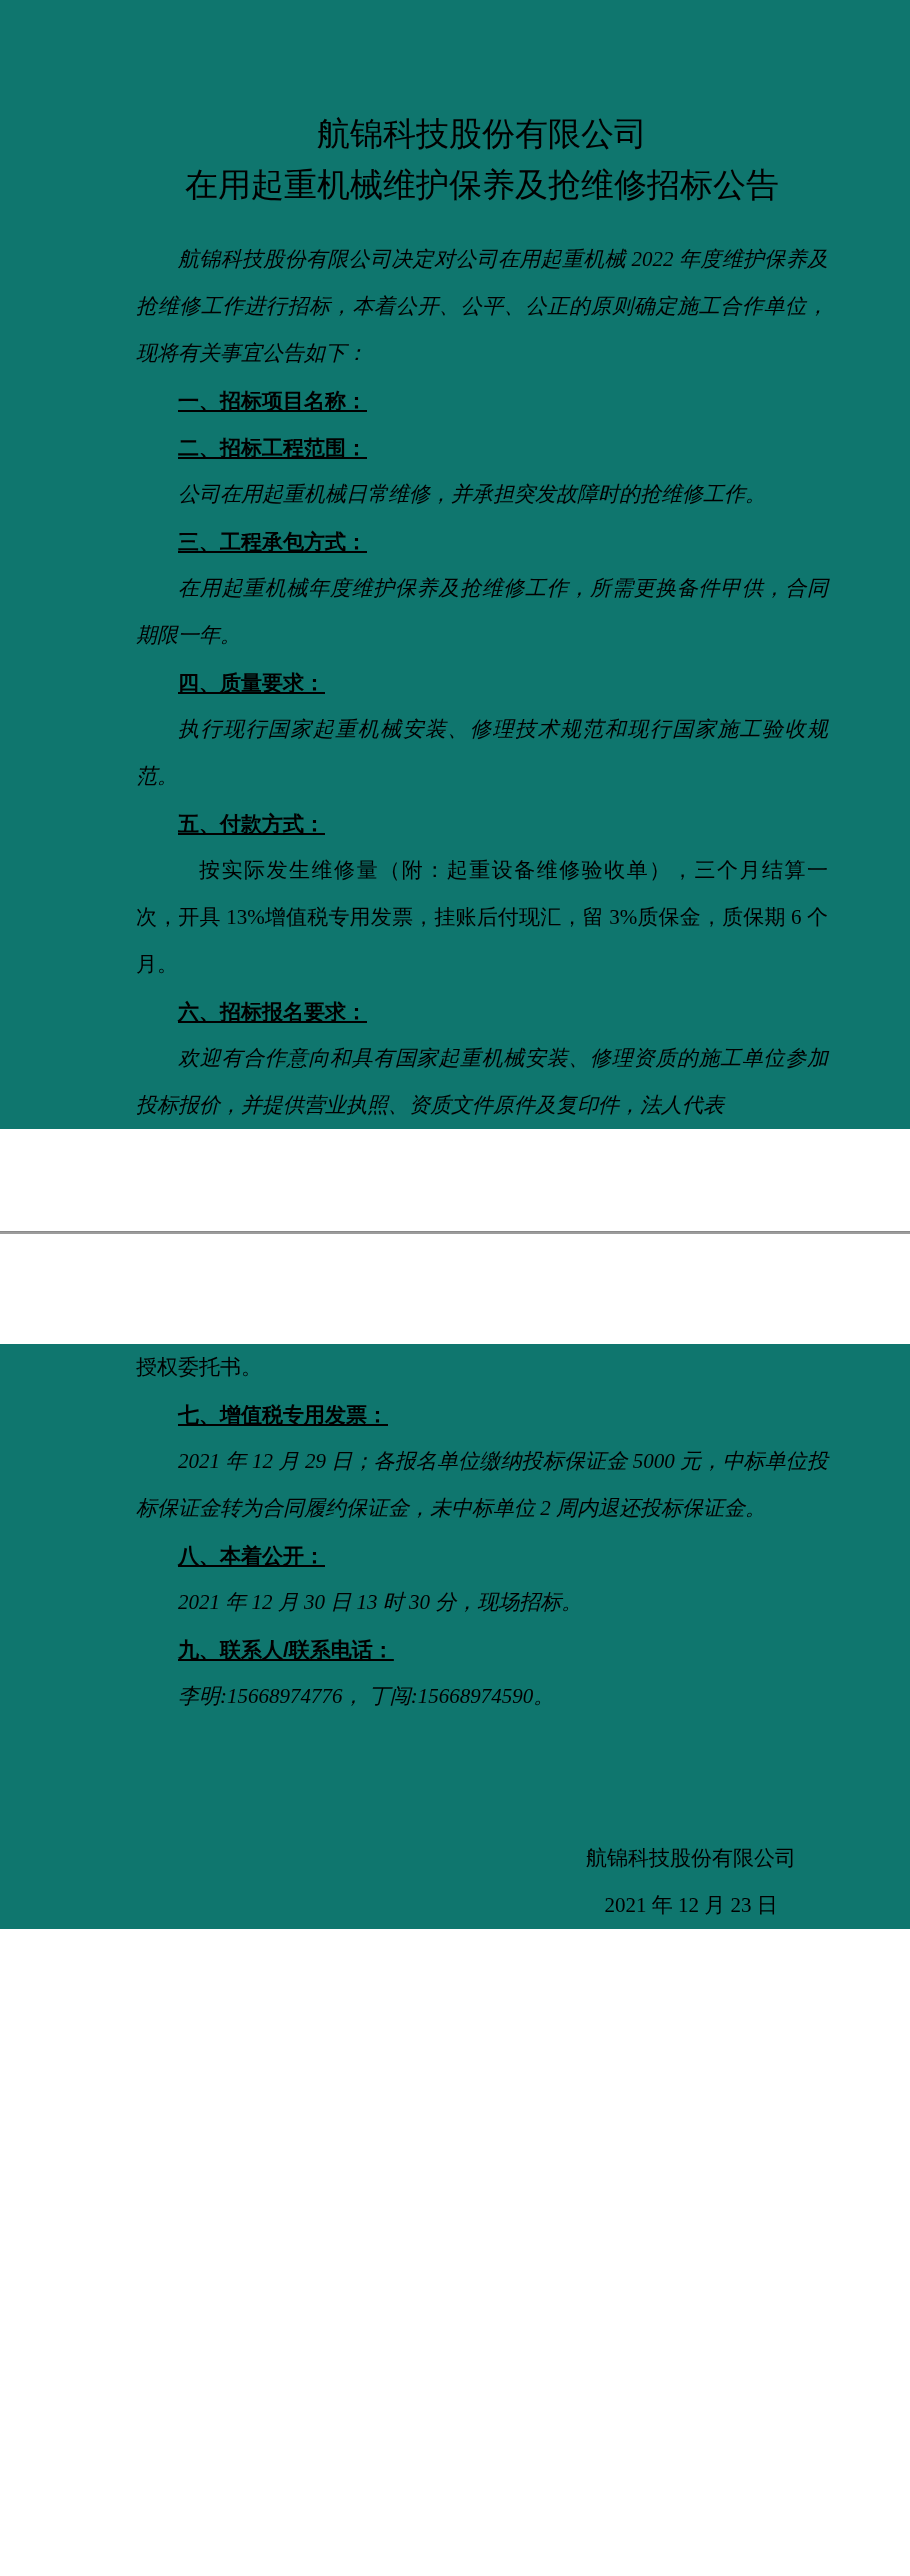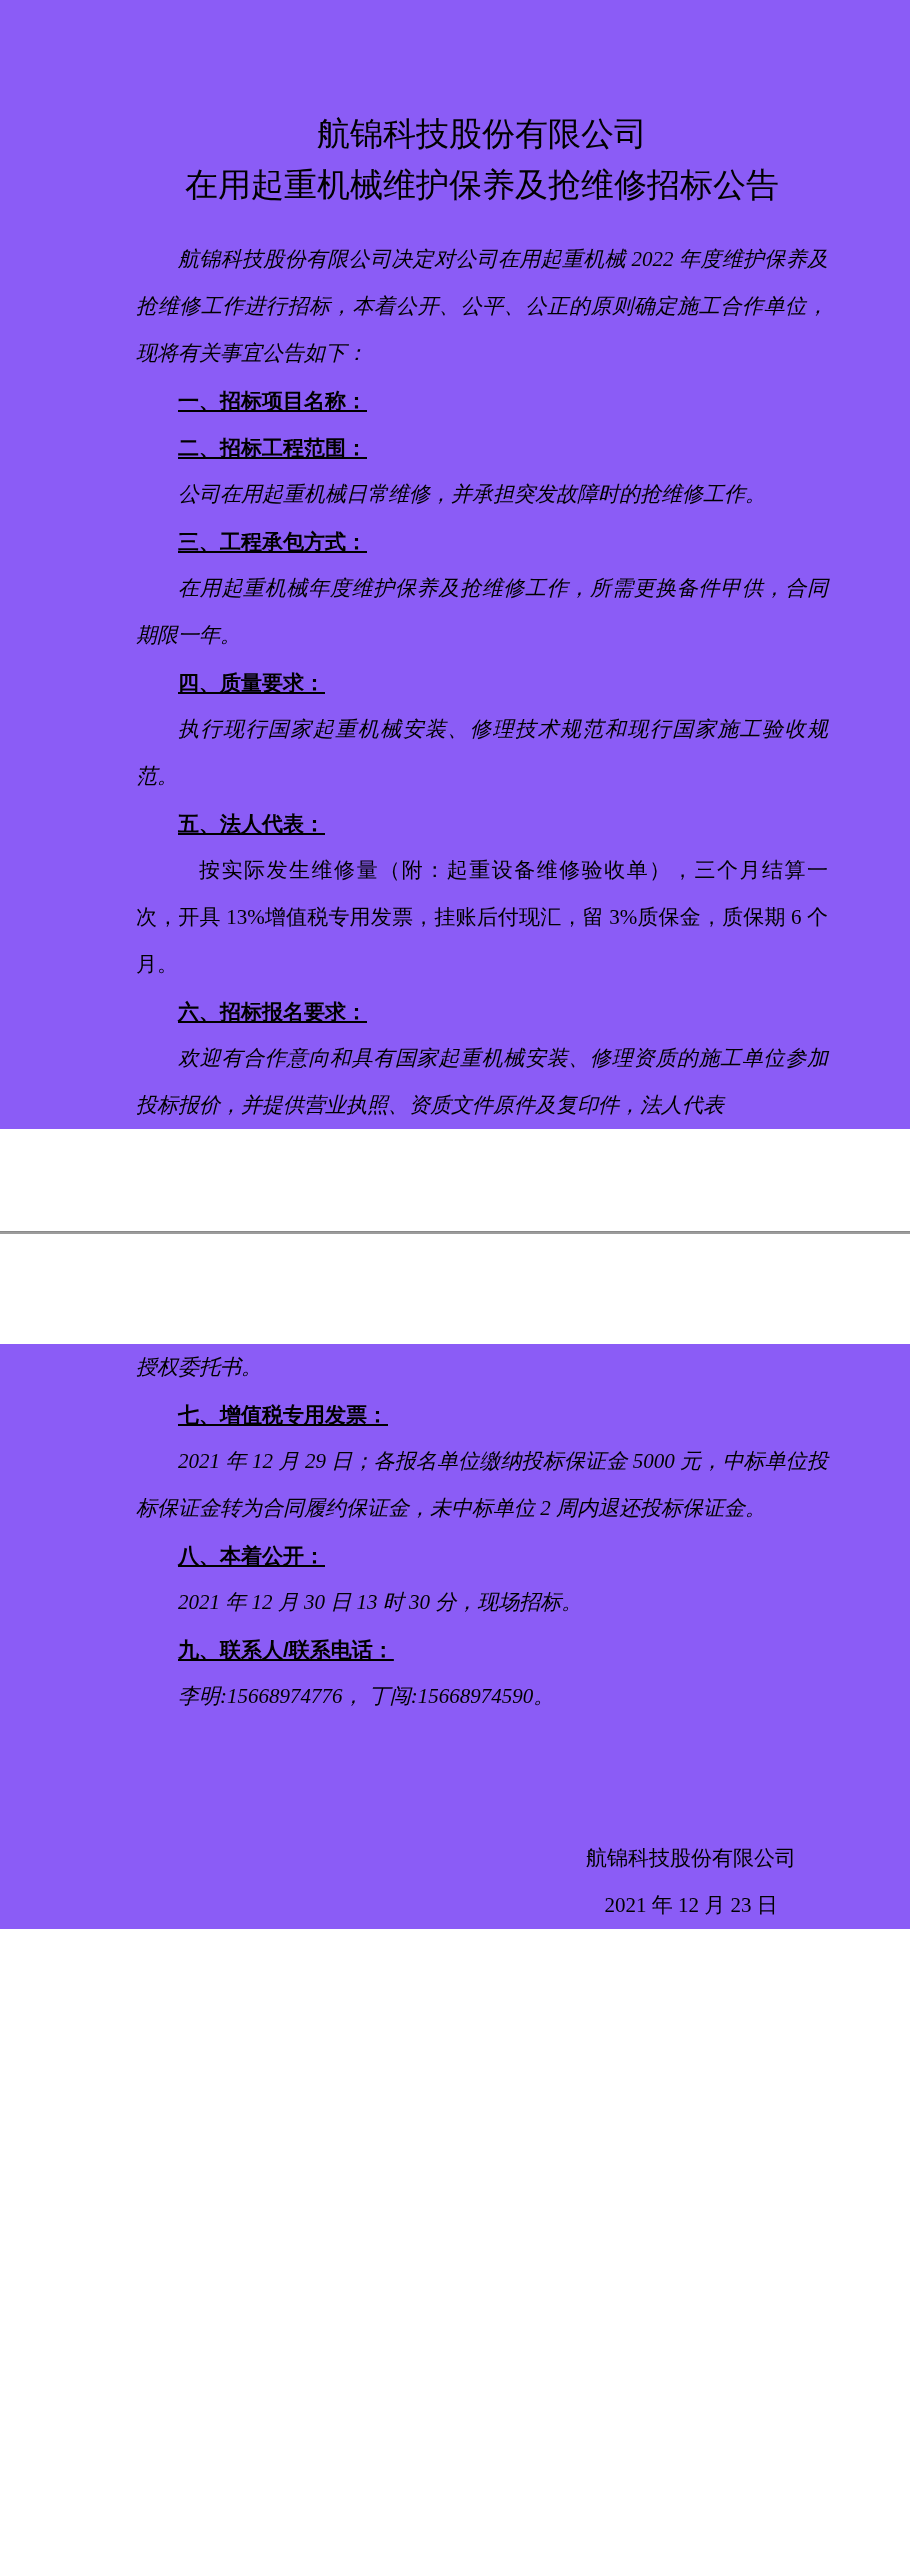--- a/index.html
+++ b/index.html
@@ -7,21 +7,21 @@
   body {
     width: 910px;
     height: 2576px;
     overflow: hidden;
     font-family: "Liberation Serif", "DejaVu Serif", serif;
     color: #000000;
   }
   .doc-page {
     padding-left: 136px;
     padding-right: 82px;
-    background: #8b5cf6;
+    background: #0f766e;
   }
   .doc-title {
     text-align: center;
     font-size: 33px;
     line-height: 51px;
     font-weight: normal;
     font-family: "Liberation Serif", "DejaVu Serif", serif;
   }
   .title-wrap { padding-top: 109px; }
   .body-text {
@@ -41,21 +41,21 @@
     text-decoration: underline;
   }
   .intro-gap { margin-top: 25px; }
   .page-divider {
     width: 910px;
     height: 3.2px;
     background: #9c9c9c;
     border-top: 0.6px solid #8a8a8a;
     margin-top: 102px;
   }
-  .page2-first { margin-top: 110px; font-style: italic; }
+  .page2-first { margin-top: 110px; }
   .signature {
     margin-top: 115px;
     margin-left: 446px;
     width: 218px;
     text-align: center;
     font-size: 21px;
     line-height: 47px;
   }
 </style>
 </head>
@@ -73,21 +73,21 @@
 
   <h3 class="heading">二、招标工程范围：</h3>
   <p class="body-text para">公司在用起重机械日常维修，并承担突发故障时的抢维修工作。</p>
 
   <h3 class="heading">三、工程承包方式：</h3>
   <p class="body-text para">在用起重机械年度维护保养及抢维修工作，所需更换备件甲供，合同期限一年。</p>
 
   <h3 class="heading">四、质量要求：</h3>
   <p class="body-text para">执行现行国家起重机械安装、修理技术规范和现行国家施工验收规范。</p>
 
-  <h3 class="heading">五、法人代表：</h3>
+  <h3 class="heading">五、付款方式：</h3>
   <p class="body-text para-indent3 body-text">按实际发生维修量（附：起重设备维修验收单），三个月结算一次，开具 13%增值税专用发票，挂账后付现汇，留 3%质保金，质保期 6 个月。</p>
 
   <h3 class="heading">六、招标报名要求：</h3>
   <p class="body-text para">欢迎有合作意向和具有国家起重机械安装、修理资质的施工单位参加投标报价，并提供营业执照、资质文件原件及复印件，法人代表</p>
 </div>
 
 <div class="page-divider"></div>
 
 <div class="doc-page">
   <p class="body-text para-noindent page2-first">授权委托书。</p>

